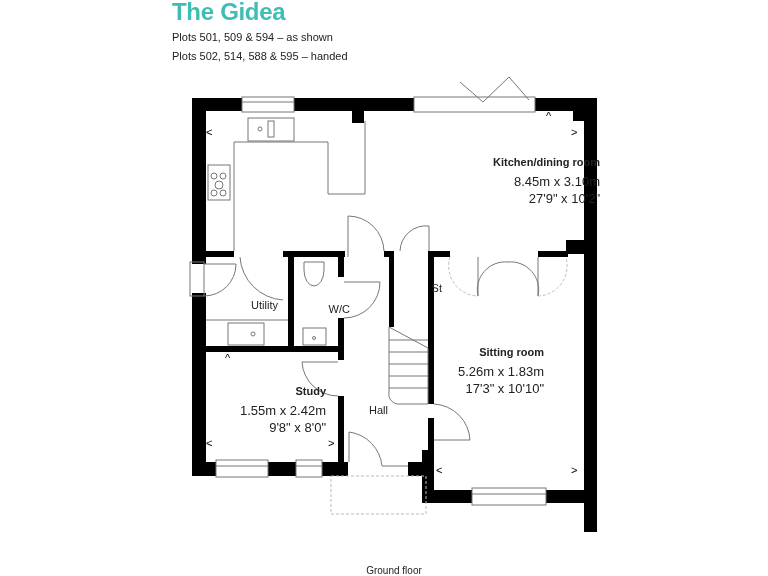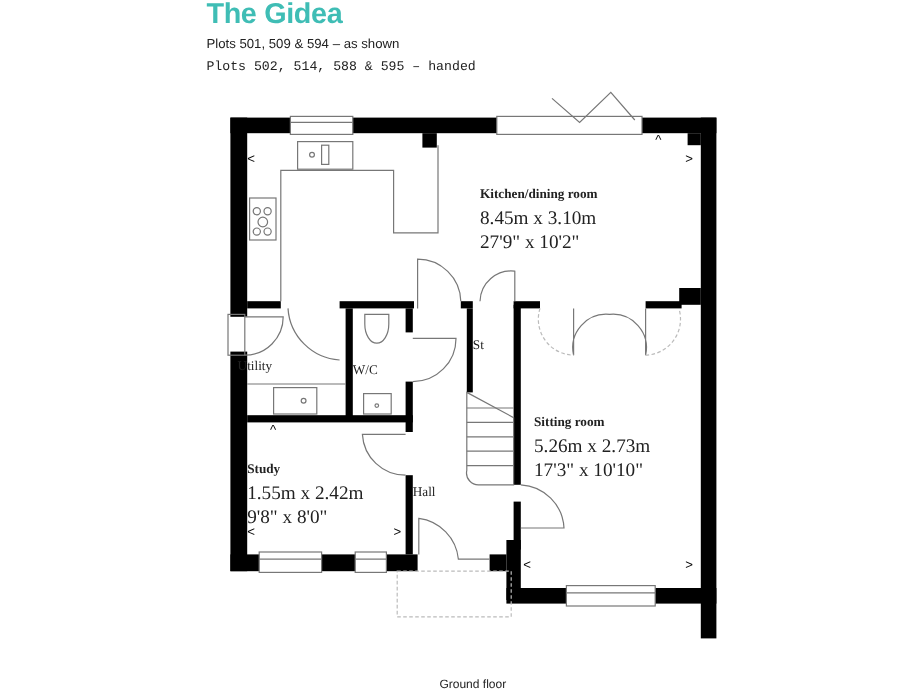--- a/index.html
+++ b/index.html
@@ -1,24 +1,24 @@
 <!DOCTYPE html>
 <html><head>
 <meta charset="utf-8">
 <style>
   html, body { margin: 0; padding: 0; background: #ffffff; }
   body { width: 768px; height: 576px; position: relative; overflow: hidden; font-family: "Liberation Sans", sans-serif; color: #1a1a1a; }
   .title { position: absolute; left: 172px; top: -2px; font-size: 24px; font-weight: bold; color: #3fbdb5; letter-spacing: -0.3px; }
   .sub { position: absolute; left: 172px; font-size: 11px; color: #222; }
   .sub1 { top: 31px; text-align: right; }
-  .sub2 { top: 50px; font-family: Liberation Mono, monospace; }
+  .sub2 { top: 50px; }
   svg.plan { position: absolute; left: 0; top: 0; }
-  .lbl { position: absolute; text-align: left; font-size: 10.5px; color: #222; line-height: 1; white-space: nowrap; font-family: Liberation Serif, serif; }
+  .lbl { position: absolute; text-align: right; font-size: 10.5px; color: #222; line-height: 1; white-space: nowrap; }
   .lbl .name { font-weight: bold; font-size: 11px; display: block; margin-bottom: 7px; }
-  .lbl .dim { display: block; margin-bottom: 4px; font-size: 16px; }
+  .lbl .dim { display: block; margin-bottom: 4px; font-size: 13px; }
   .caption { position: absolute; left: 0; width: 788px; top: 565px; text-align: center; font-size: 10px; color: #222; }
 </style>
 </head>
 <body>
 
 <div class="title">The Gidea</div>
 <div class="sub sub1">Plots 501, 509 &amp; 594 – as shown</div>
 <div class="sub sub2">Plots 502, 514, 588 &amp; 595 – handed</div>
 
 <svg class="plan" width="768" height="576" viewBox="0 0 768 576">
@@ -138,33 +138,33 @@
 </svg>
 
 <div class="lbl" style="left:400px; top:157px; width:200px;">
   <span class="name">Kitchen/dining room</span>
   <span class="dim">8.45m x 3.10m</span>
   <span class="dim">27'9" x 10'2"</span>
 </div>
 <div class="lbl" style="left:198px; top:300px; width:80px;">
   <span class="name" style="font-weight:normal">Utility</span>
 </div>
-<div class="lbl" style="left:294px; top:304px; width:44px;">
+<div class="lbl" style="left:306px; top:304px; width:44px;">
   <span class="name" style="font-weight:normal">W/C</span>
 </div>
 <div class="lbl" style="left:394px; top:283px; width:48px;">
   <span class="name" style="font-weight:normal">St</span>
 </div>
 <div class="lbl" style="left:344px; top:369px; width:44px;margin-top:36px;">
   <span class="name" style="font-weight:normal">Hall</span>
 </div>
 <div class="lbl" style="left:206px; top:386px; width:120px;">
   <span class="name">Study</span>
   <span class="dim">1.55m x 2.42m</span>
   <span class="dim">9'8" x 8'0"</span>
 </div>
-<div class="lbl" style="left:445px; top:347px; width:120px;">
+<div class="lbl" style="left:424px; top:347px; width:120px;">
   <span class="name">Sitting room</span>
-  <span class="dim">5.26m x 2.73m</span>
+  <span class="dim">5.26m x 1.83m</span>
   <span class="dim">17'3" x 10'10"</span>
 </div>
 
 <div class="caption">Ground floor</div>
 
 </body></html>

